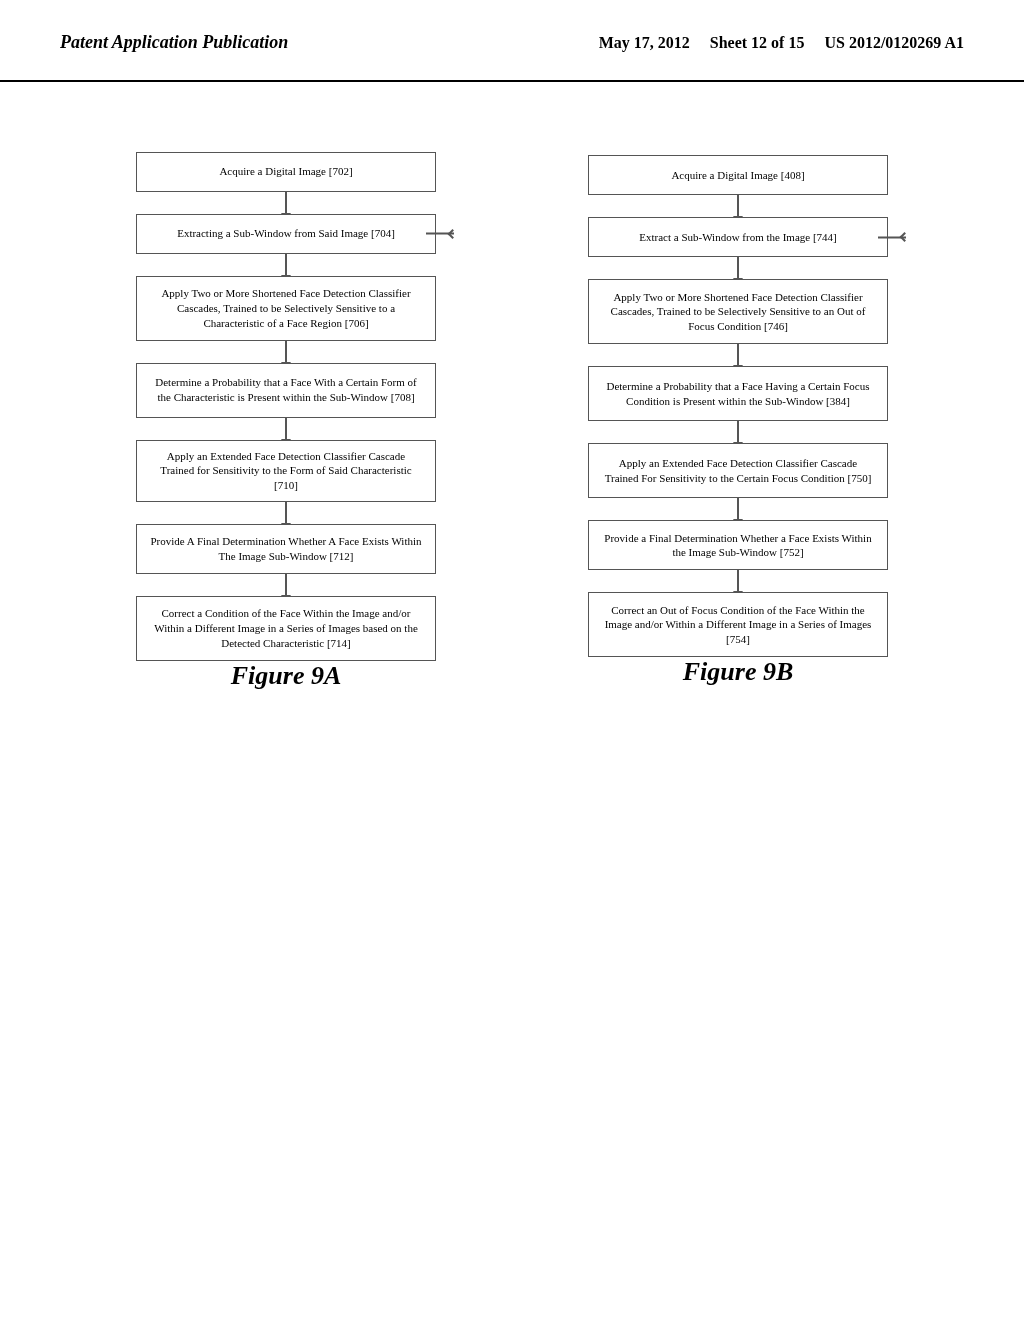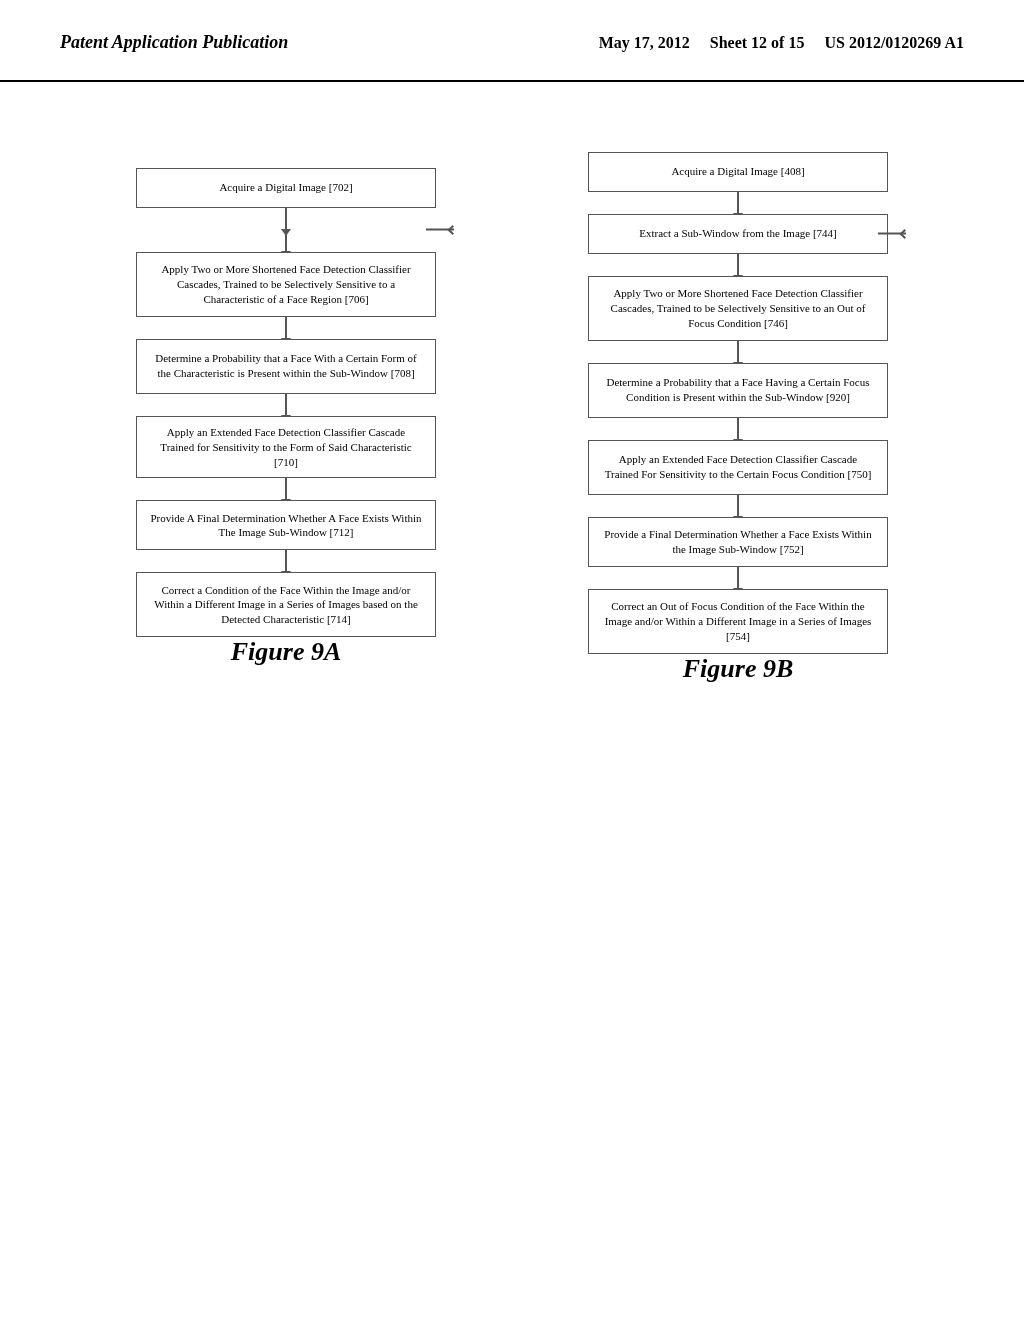--- a/index.html
+++ b/index.html
@@ -124,20 +124,23 @@
     <div class="diagram">
       <div class="diagram-svg-wrapper">
         <div class="flow-steps">
 
           <div class="flow-box">
             <span>Acquire a Digital Image [702]</span>
           </div>
           <div class="arrow-down"></div>
 
           <div style="position:relative; width:340px; display:flex; align-items:center; justify-content:center;">
+            <div class="flow-box" style="position:relative;">
+              <span>Extracting a Sub-Window from Said Image [704]</span>
+            </div>
 
             <div style="position:absolute; right:0; top:50%; transform:translateY(-50%); display:flex; align-items:center;">
               <div style="width:28px; height:2px; background:#555;"></div>
               <div style="width:7px; height:7px; border-left:2px solid #555; border-bottom:2px solid #555; transform:rotate(45deg); margin-left:-5px;"></div>
             </div>
           </div>
           <div class="arrow-down"></div>
 
           <div class="flow-box" style="min-height:65px;">
             <span>Apply Two or More Shortened Face Detection Classifier Cascades, Trained to be Selectively Sensitive to a Characteristic of a Face Region [706]</span>
@@ -191,21 +194,21 @@
             </div>
           </div>
           <div class="arrow-down"></div>
 
           <div class="flow-box" style="min-height:65px;">
             <span>Apply Two or More Shortened Face Detection Classifier Cascades, Trained to be Selectively Sensitive to an Out of Focus Condition [746]</span>
           </div>
           <div class="arrow-down"></div>
 
           <div class="flow-box" style="min-height:55px;">
-            <span>Determine a Probability that a Face Having a Certain Focus Condition is Present within the Sub-Window [920]</span>
+            <span>Determine a Probability that a Face Having a Certain Focus Condition is Present within the Sub-Window [384]</span>
           </div>
           <div class="arrow-down"></div>
 
           <div class="flow-box" style="min-height:55px;">
             <span>Apply an Extended Face Detection Classifier Cascade Trained For Sensitivity to the Certain Focus Condition [750]</span>
           </div>
           <div class="arrow-down"></div>
 
           <div class="flow-box" style="min-height:50px;">
             <span>Provide a Final Determination Whether a Face Exists Within the Image Sub-Window [752]</span>

